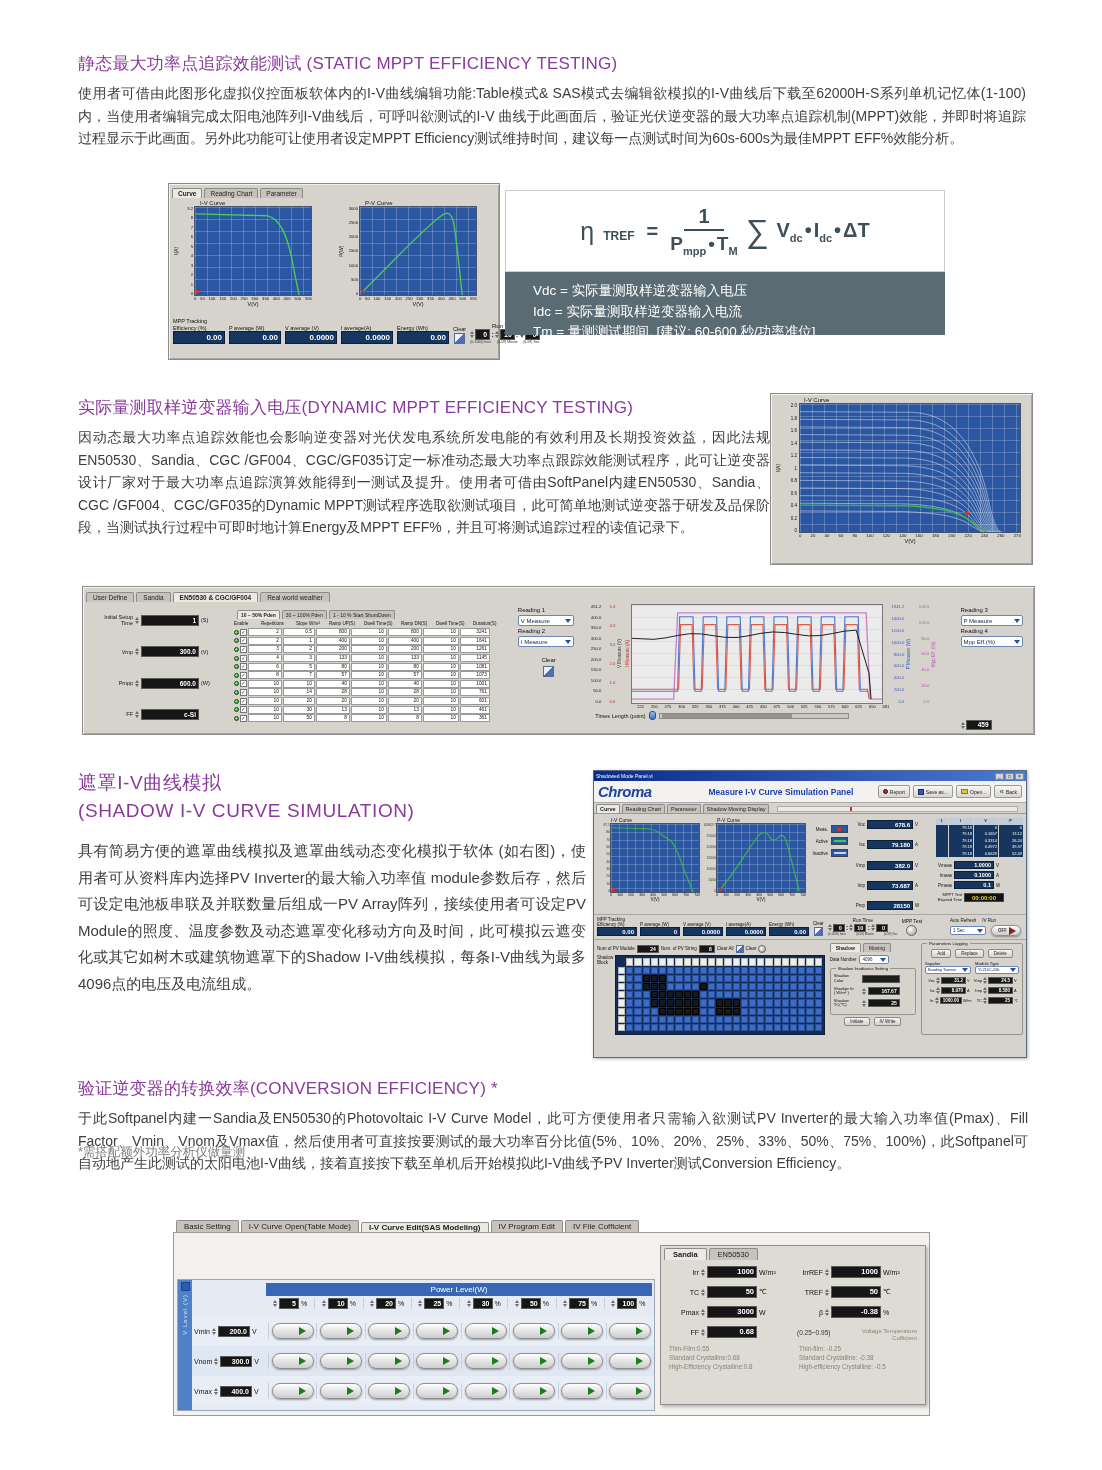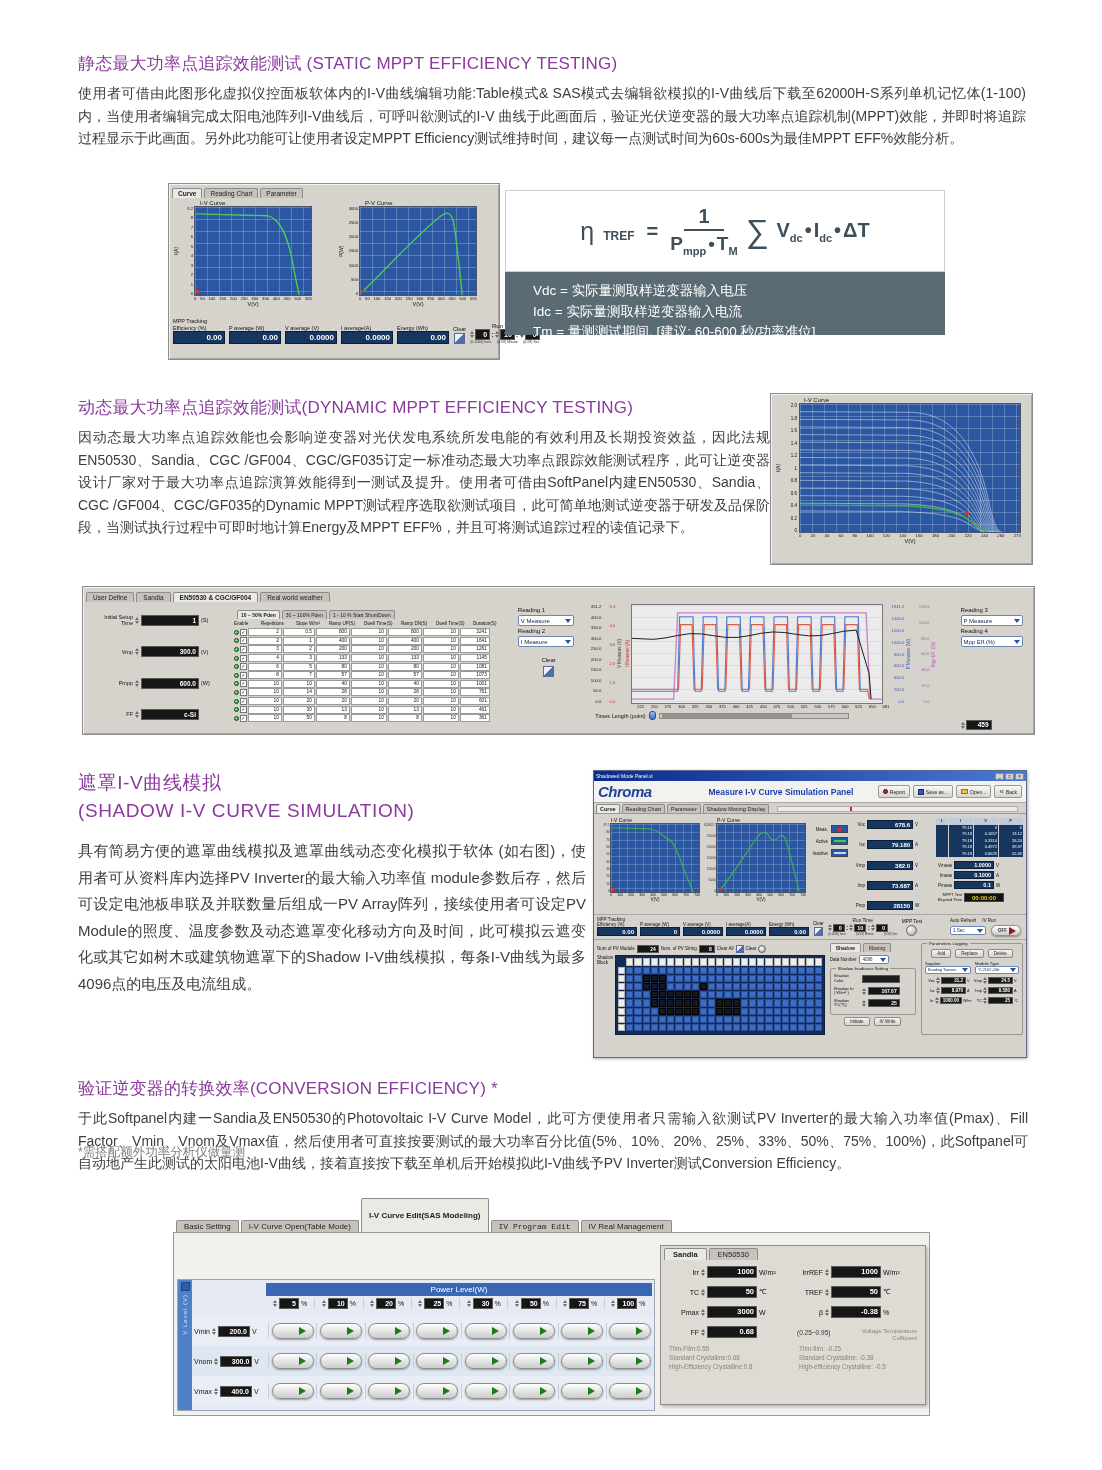--- a/index.html
+++ b/index.html
@@ -430,21 +430,21 @@
   <span class="f-term"><span>V</span><sub>dc</sub><span class="fdot">•</span><span>I</span><sub>dc</sub><span class="fdot">•</span><span>ΔT</span></span>
 </div>
 
 <div class="abs defs" style="left:505px;top:272px;width:440px;height:63px">
   <div>Vdc = 实际量测取样逆变器输入电压</div>
   <div>Idc = 实际量测取样逆变器输入电流</div>
   <div>Tm   = 量测测试期间. [建议: 60-600 秒/功率准位]</div>
   <div>Save = 太阳模拟电源最大输出功率点</div>
 </div>
 
-<div class="abs h1" style="left:78px;top:396px">动态最大功率点追踪效能测试(DYNAMIC MPPT EFFICIENCY TESTING)</div>
+<div class="abs h1" style="left:78px;top:396px">实际量测取样逆变器输入电压(DYNAMIC MPPT EFFICIENCY TESTING)</div>
 <div class="abs bodytext" style="left:78px;top:426px;width:692px">因动态最大功率点追踪效能也会影响逆变器对光伏发电系统所发电能的有效利用及长期投资效益，因此法规EN50530、Sandia、CGC /GF004、CGC/GF035订定一标准动态最大功率点跟踪效能测试程序，此可让逆变器设计厂家对于最大功率点追踪演算效能得到一测试及提升。使用者可借由SoftPanel内建EN50530、Sandia、CGC /GF004、CGC/GF035的Dynamic MPPT测试程序选取欲测试项目，此可简单地测试逆变器于研发及品保阶段，当测试执行过程中可即时地计算Energy及MPPT EFF%，并且可将测试追踪过程的读值记录下。</div>
 
 <div class="abs lvp" style="left:770px;top:393px;width:263px;height:172px;padding:3px">
   <div class="c2title">I-V Curve</div>
   <div class="c2row">
     <div class="c2yl vert">I(A)</div>
     <div class="c2yt">
         <span>2.0</span>
         <span>1.8</span>
         <span>1.6</span>
@@ -1522,23 +1522,23 @@
 </div>
 
 <div class="abs h1" style="left:78px;top:1077px">验证逆变器的转换效率(CONVERSION EFFICIENCY) *</div>
 <div class="abs bodytext" style="left:78px;top:1107px;width:950px">于此Softpanel内建一Sandia及EN50530的Photovoltaic I-V Curve Model，此可方便使用者只需输入欲测试PV Inverter的最大输入功率值(Pmax)、Fill Factor、Vmin、Vnom及Vmax值，然后使用者可直接按要测试的最大功率百分比值(5%、10%、20%、25%、33%、50%、75%、100%)，此Softpanel可自动地产生此测试的太阳电池I-V曲线，接着直接按下载至单机后开始模拟此I-V曲线予PV Inverter测试Conversion Efficiency。</div>
 <div class="abs footnote" style="left:78px;top:1144px">*需搭配额外功率分析仪做量测</div>
 
 <div class="abs cv" style="left:173px;top:1216px;width:757px;height:202px">
   <div class="tabrow">
       <span class="tb" style="font-size: 8px; padding: 1px 7px;">Basic Setting</span>
       <span class="tb" style="font-size: 8px; padding: 1px 7px;">I-V Curve Open(Table Mode)</span>
-      <span class="tb on" style="font-size: 8px; padding: 12px 7px;">I-V Curve Edit(SAS Modeling)</span>
-      <span class="tb" style="font-size: 8px; padding: 1px 7px; font-family: Liberation Mono, monospace;">IV Program Edit</span>
-      <span class="tb" style="font-size: 8px; padding: 1px 7px;">IV Real Management</span>
+      <span class="tb on" style="font-size: 8px; padding: 0 7px;">I-V Curve Edit(SAS Modeling)</span>
+      <span class="tb" style="font-size: 8px; padding: 1px 7px;">IV Program Edit</span>
+      <span class="tb" style="font-size: 8px; padding: 1px 7px;">IV File Cofficient</span>
     </div>
   <div class="cvbody">
     <div class="cvleft">
       <div class="cvstrip">
         <span class="stripsq"></span>
         <span class="striplab vert">V Level (V)</span>
       </div>
       <div class="cvpower">Power Level(W)</div>
       <div class="cvpct">
           <div class="pcell">

